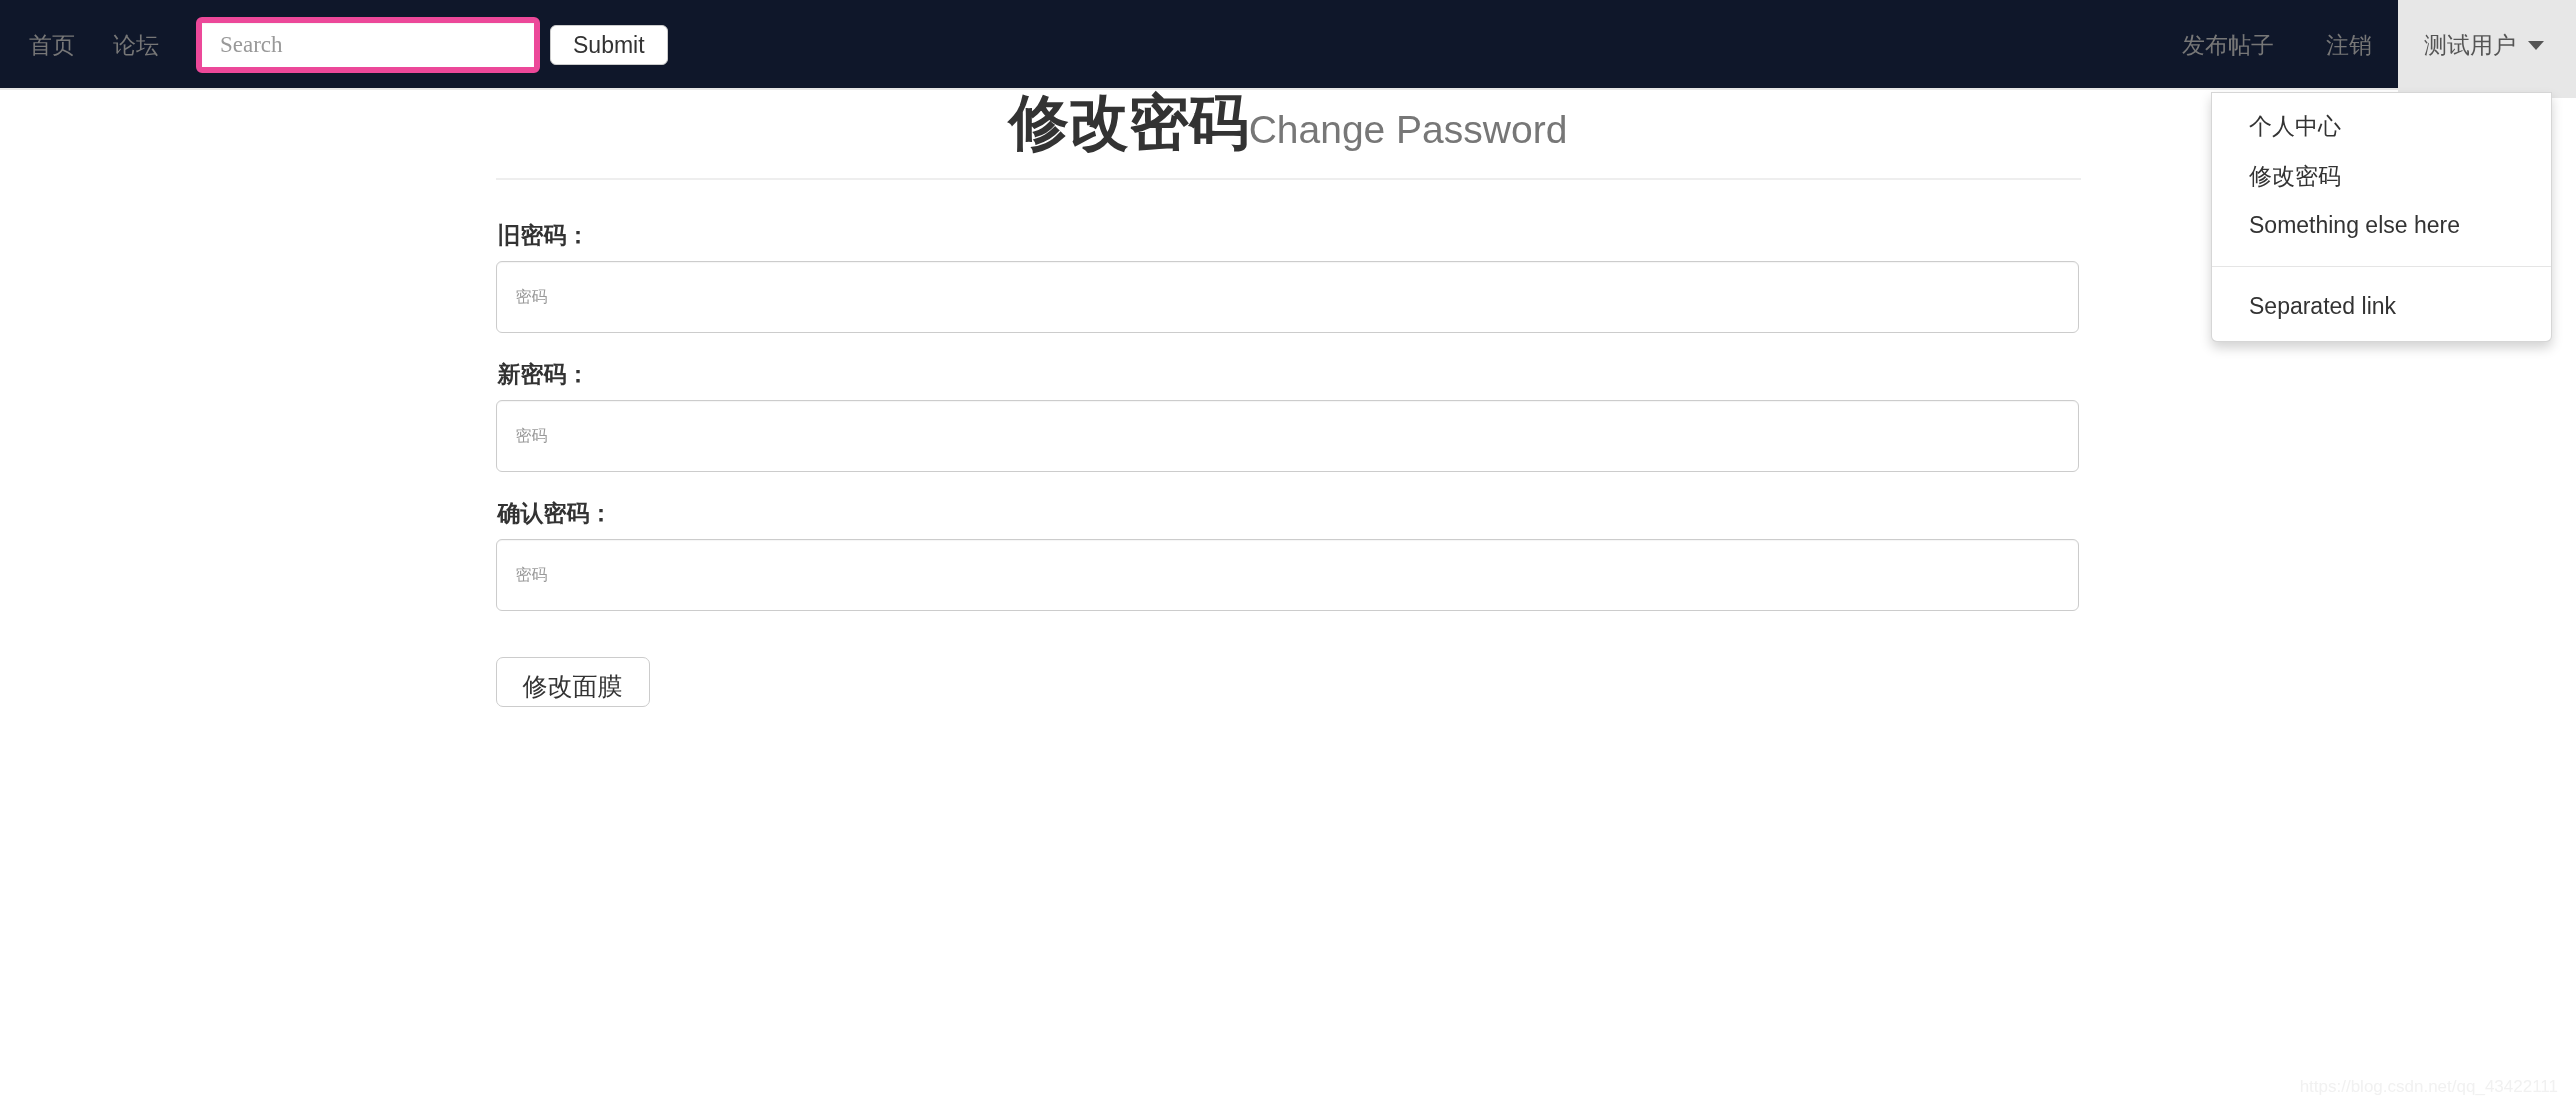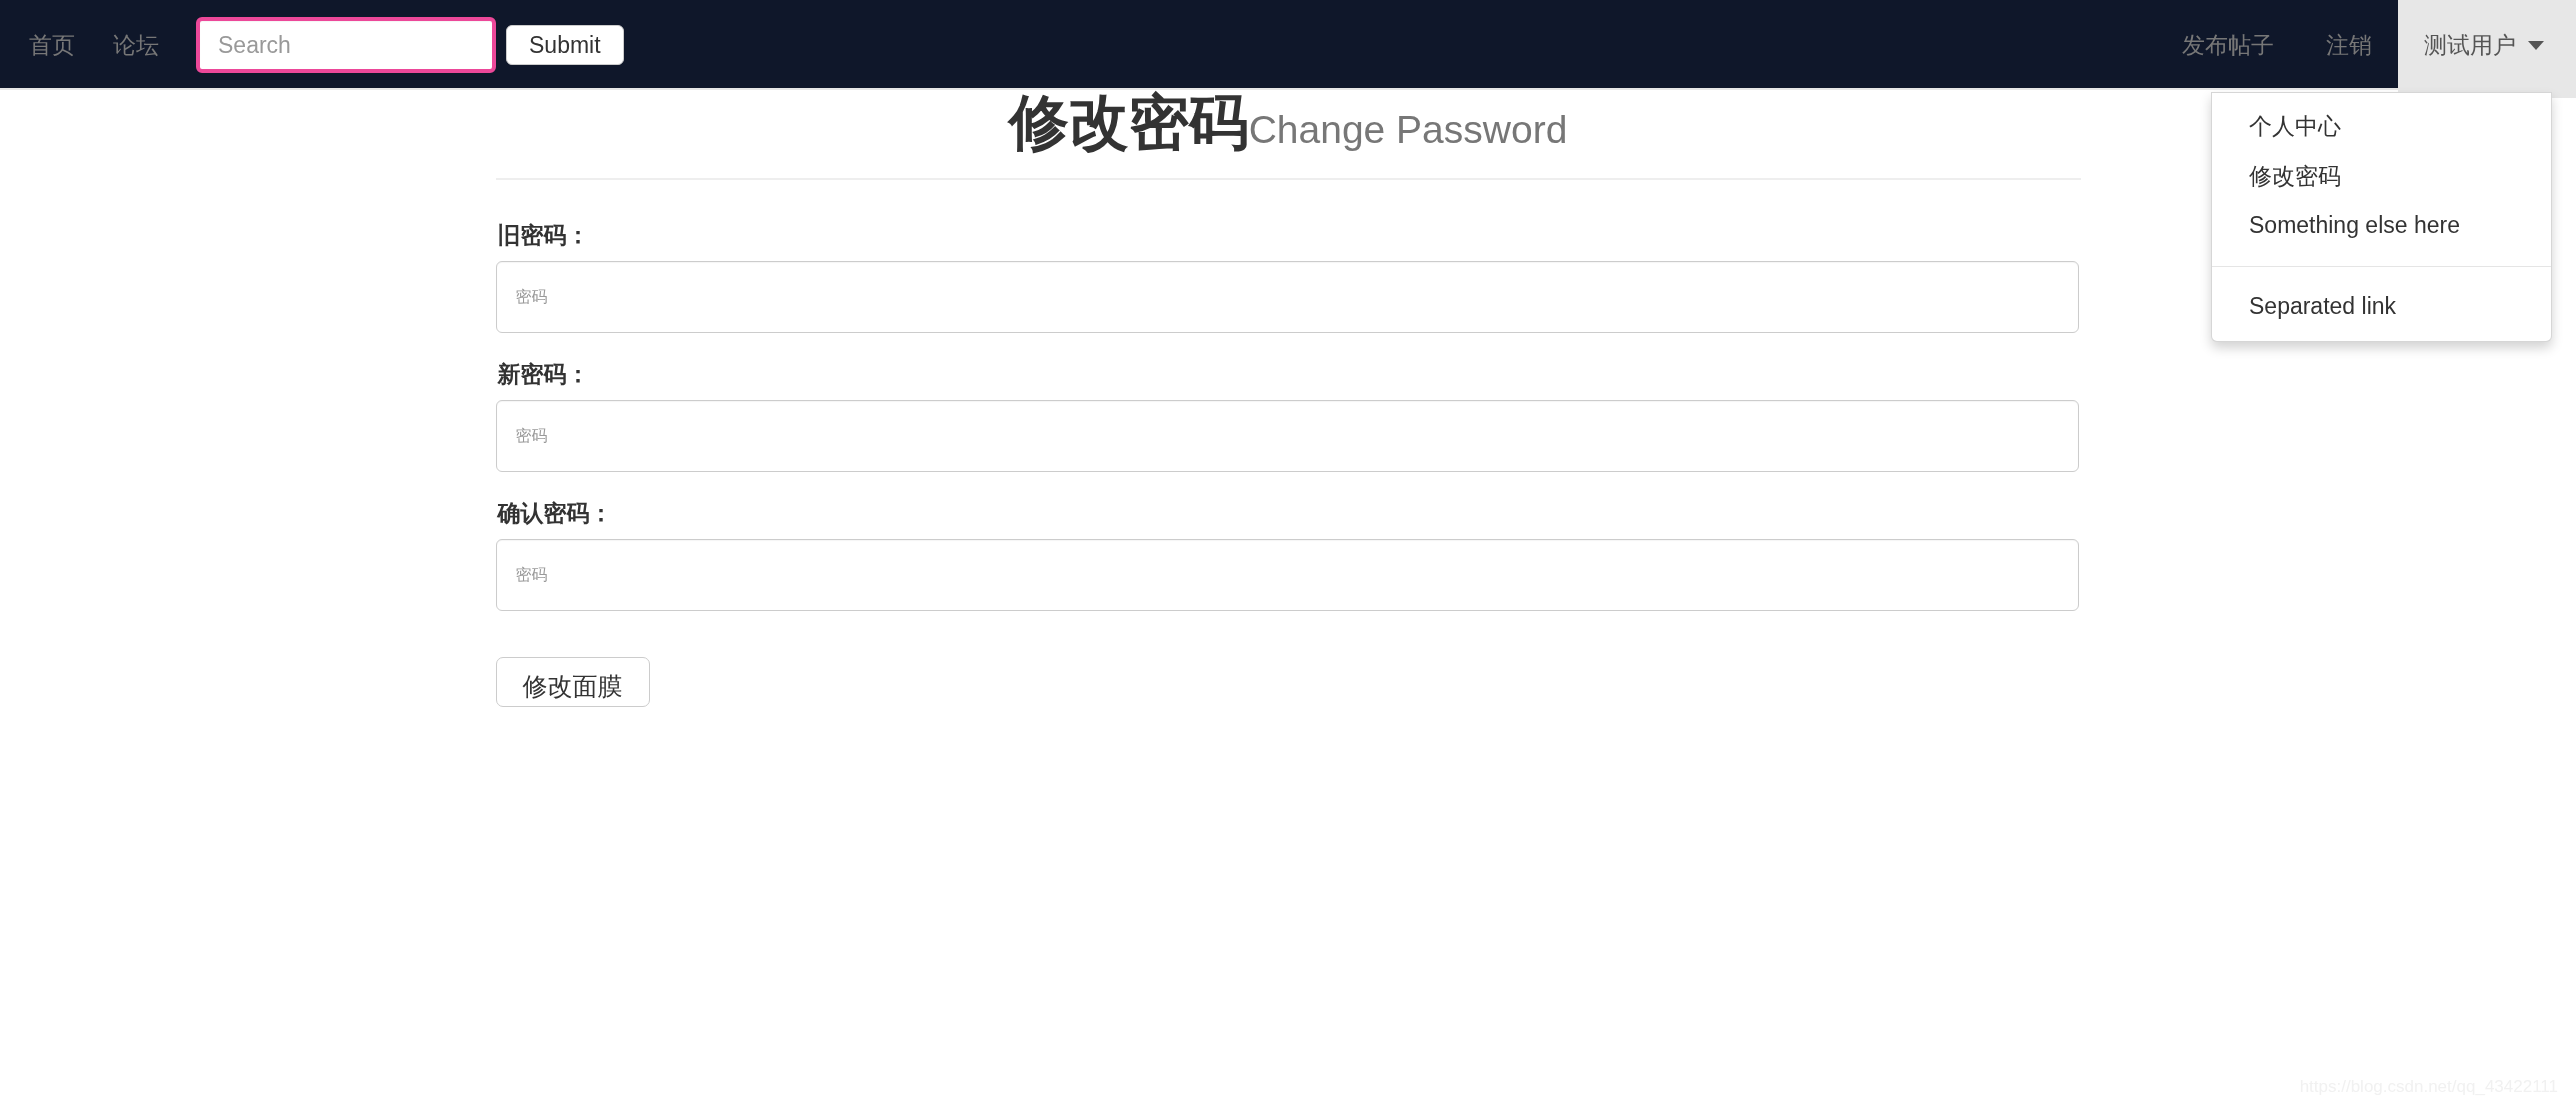--- a/index.html
+++ b/index.html
@@ -45,31 +45,31 @@
   }
   .nav-left .nav-link:first-child { margin-left: 10px; }
 
   .navbar-form {
     display: flex;
     align-items: center;
     margin-left: 18px;
     gap: 10px;
   }
   .search-input {
-    width: 300px;
+    width: 344px;
     height: 56px;
     box-sizing: border-box;
-    border: 4px solid #ec4899;
+    border: 6px solid #ec4899;
     border-radius: 6px;
     background: #ffffff;
     font-size: 23px;
     color: #555555;
     padding: 0 18px;
     outline: none;
-    font-family: Liberation Sans, sans-serif;
+    font-family: Liberation Serif, serif;
     box-shadow: inset 0 1px 1px rgba(0,0,0,0.045);
   }
   .search-input::placeholder { color: #999999; opacity: 1; }
   .submit-btn {
     height: 40px;
     box-sizing: border-box;
     border: 1px solid #cccccc;
     border-radius: 6px;
     background: #ffffff;
     color: #333333;

